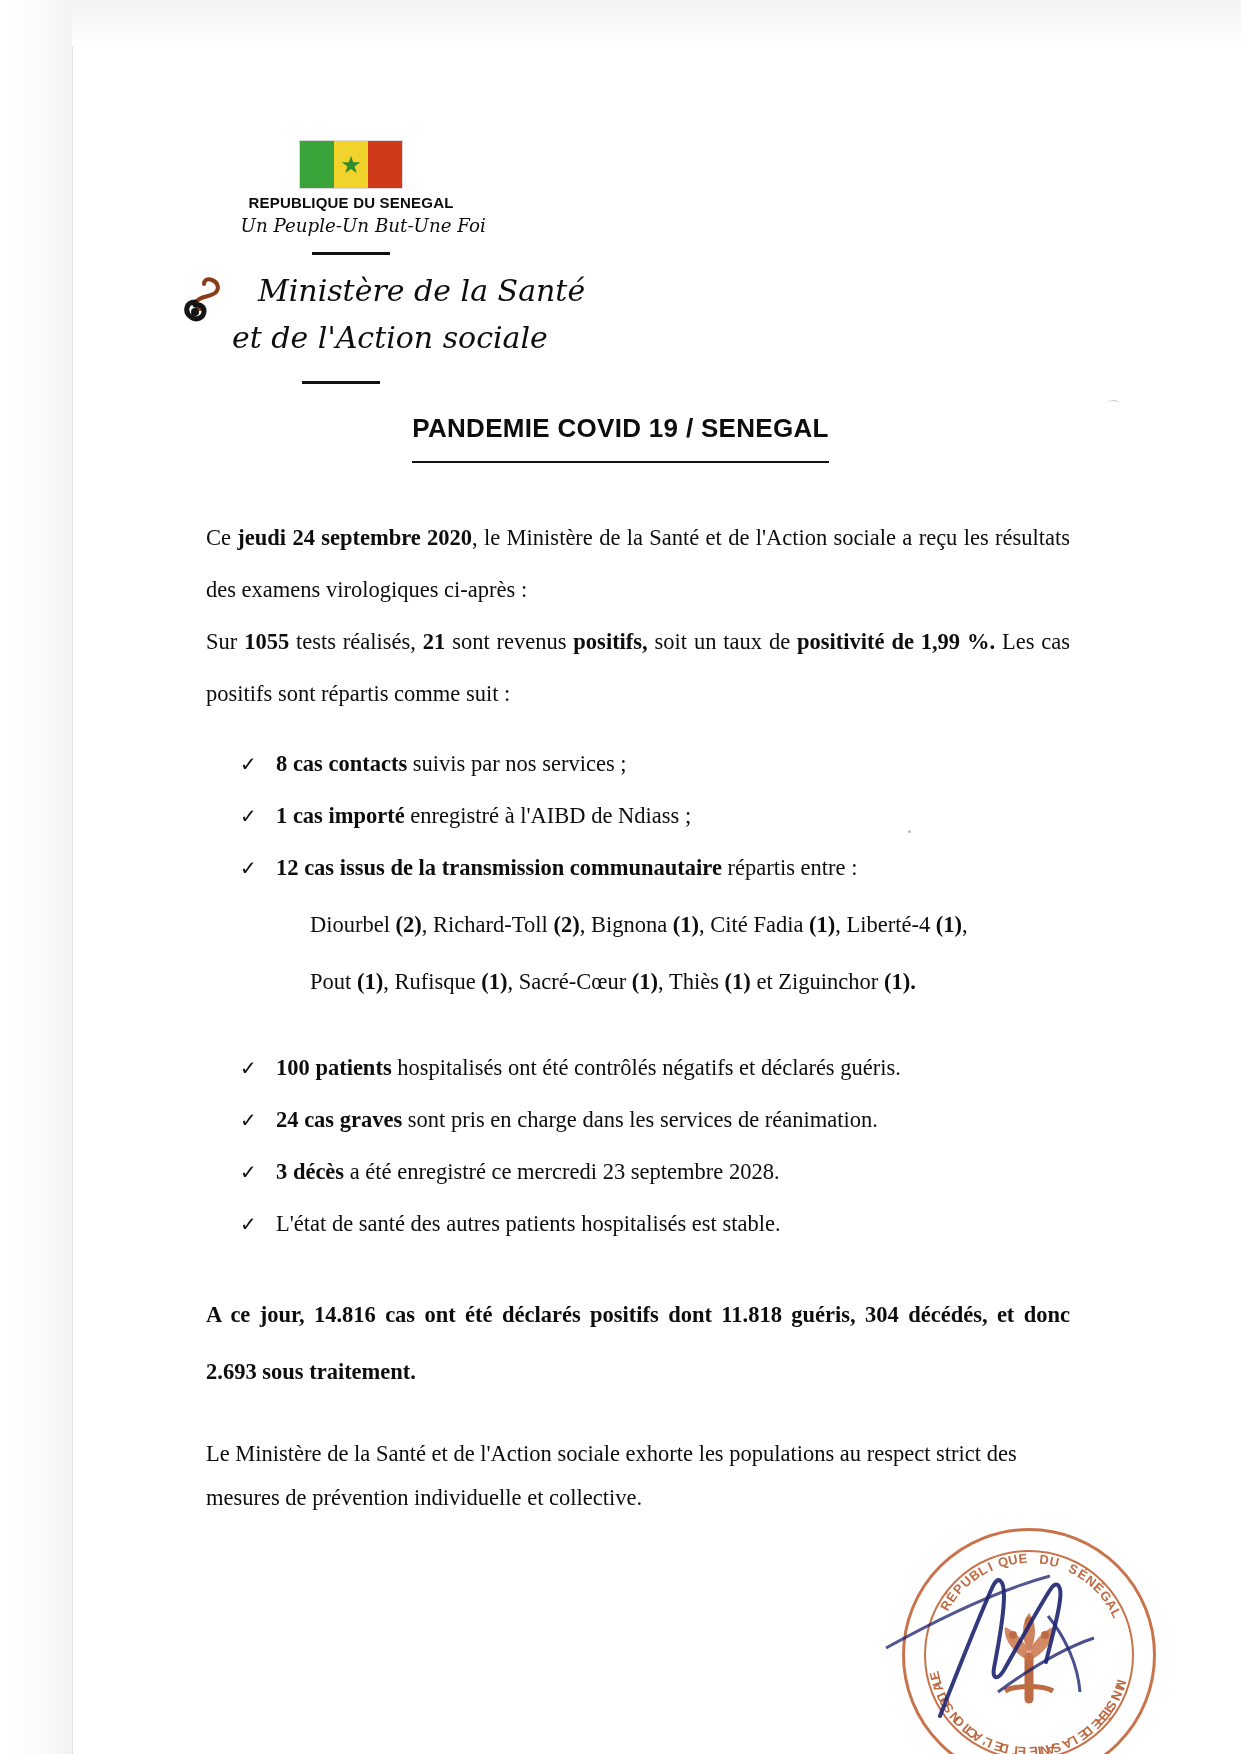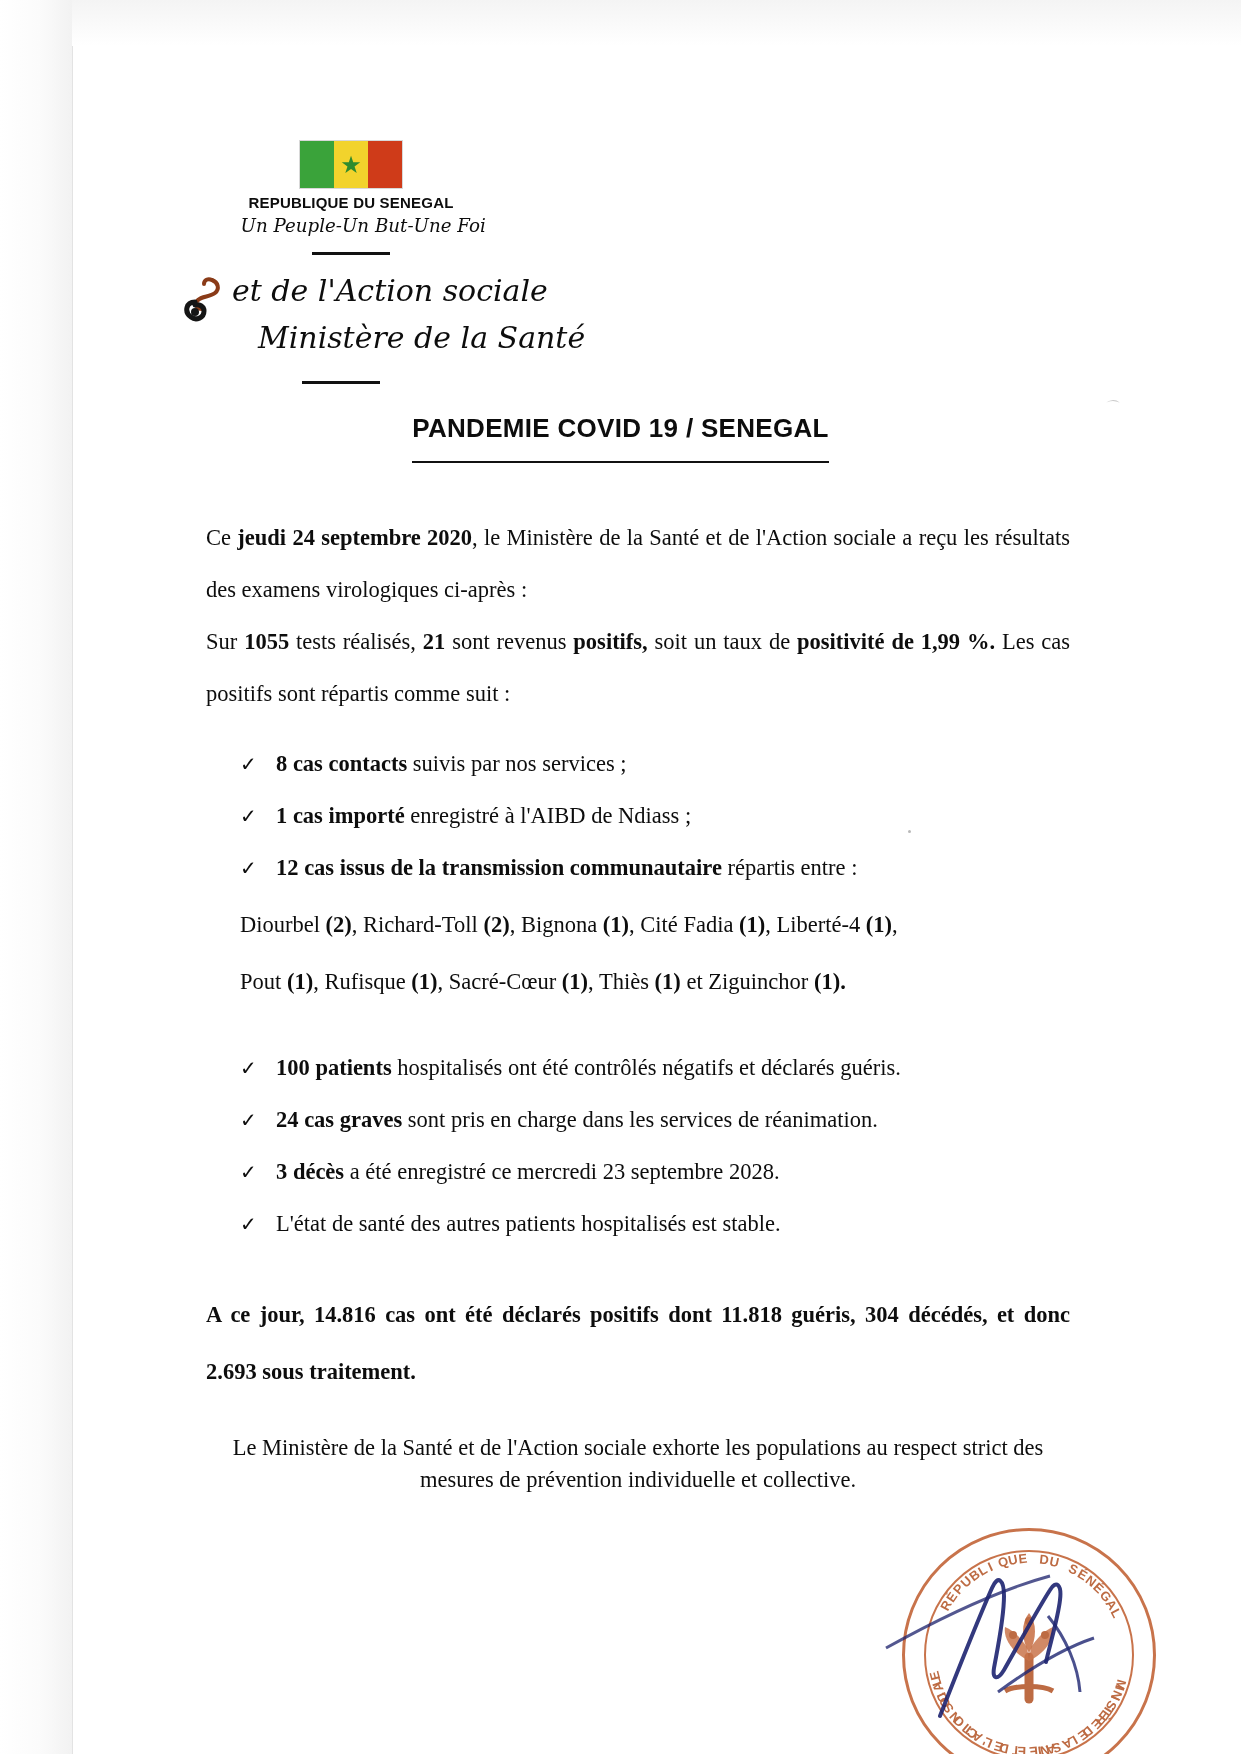--- a/index.html
+++ b/index.html
@@ -173,41 +173,42 @@
   }
   .bullet .check {
     width: 36px;
     flex: 0 0 36px;
     font-size: 20px;
     text-align: left;
   }
   .bullet .btext { flex: 1 1 auto; }
 
   .cities {
+    margin-left: 70px;
     margin-top: 2px;
     line-height: 57px;
   }
 
   .bullets2 {
     margin-top: 32px;
     margin-left: 34px;
   }
 
   .totals {
     margin-top: 36px;
     font-weight: bold;
     line-height: 57px;
     text-align: justify;
     text-align-last: left;
   }
 
   .closing {
     margin-top: 32px;
-    line-height: 32px;
-    text-align: center;
+    line-height: 44px;
+    text-align: left;
   }
 
   
   .stamp {
     position: absolute;
     left: 902px;
     top: 1528px;
     width: 248px;
     height: 248px;
     border-radius: 50%;
@@ -285,22 +286,22 @@
   </div>
 
   <div class="ministry">
     <div style="position:relative;">
       <svg class="caduceus" viewBox="0 0 42 46">
         <path d="M30 4 C36 6 38 13 33 17 C28 21 20 20 16 24 C12 28 15 33 20 33" stroke="#8a3b18" stroke-width="4" fill="none" stroke-linecap="round"></path>
         <path d="M30 4 C26 2 22 4 22 8" stroke="#8a3b18" stroke-width="4" fill="none" stroke-linecap="round"></path>
         <path d="M13 26 C4 26 2 36 9 41 C14 45 22 42 22 35 C22 30 17 28 13 29" stroke="#151515" stroke-width="5" fill="none" stroke-linecap="round"></path>
         <circle cx="13" cy="36" r="4" fill="#151515"></circle>
       </svg>
+      <div class="ministry-line first">Ministère de la Santé</div>
       <div class="ministry-line second">et de l'Action sociale</div>
-      <div class="ministry-line first">Ministère de la Santé</div>
     </div>
     <div class="rule-short2"></div>
   </div>
 
 
   <div class="doc-title">
     <span>PANDEMIE COVID 19 / SENEGAL</span>
   </div>
 
   <div class="body">

